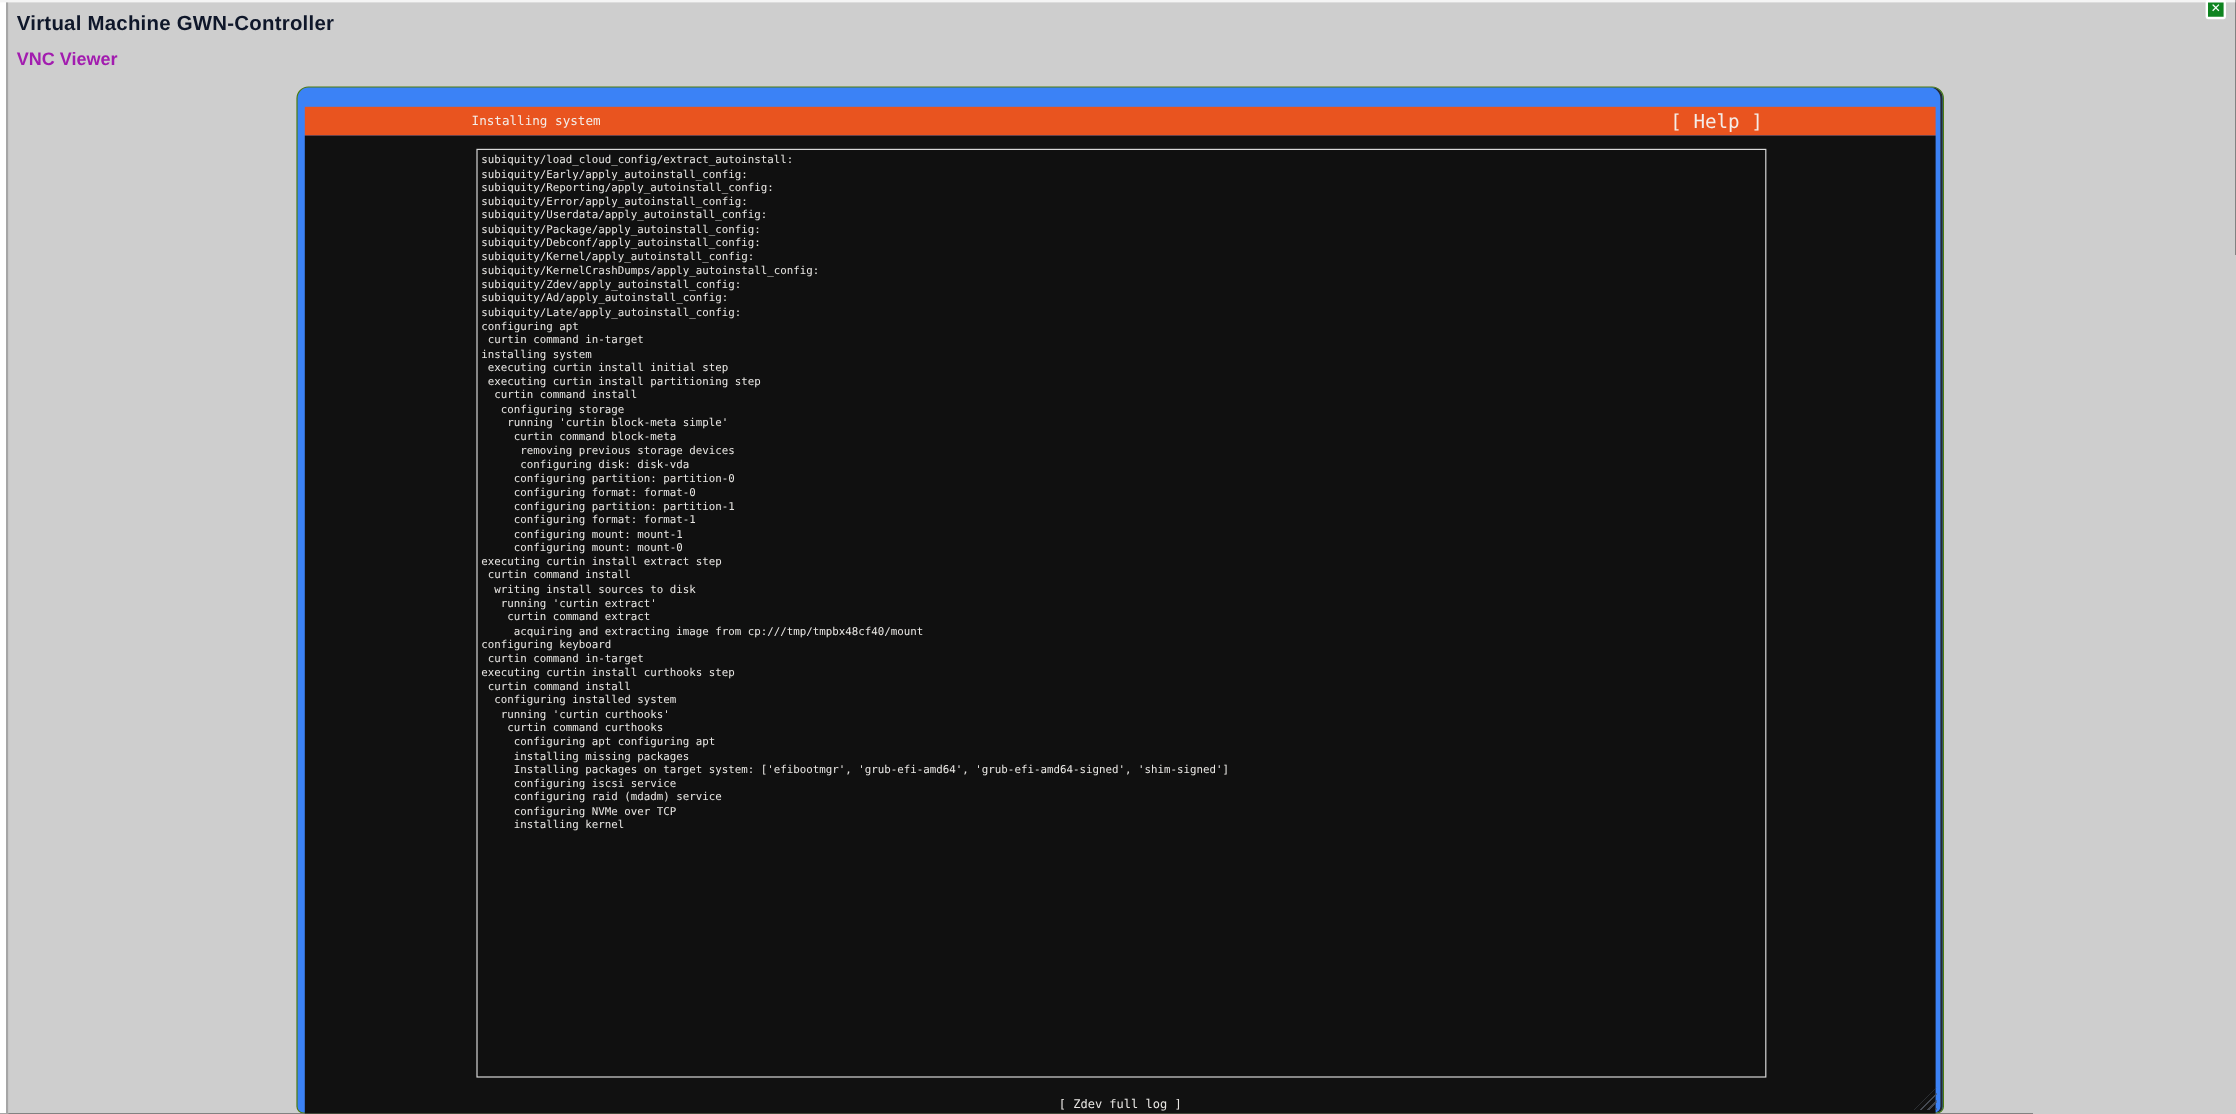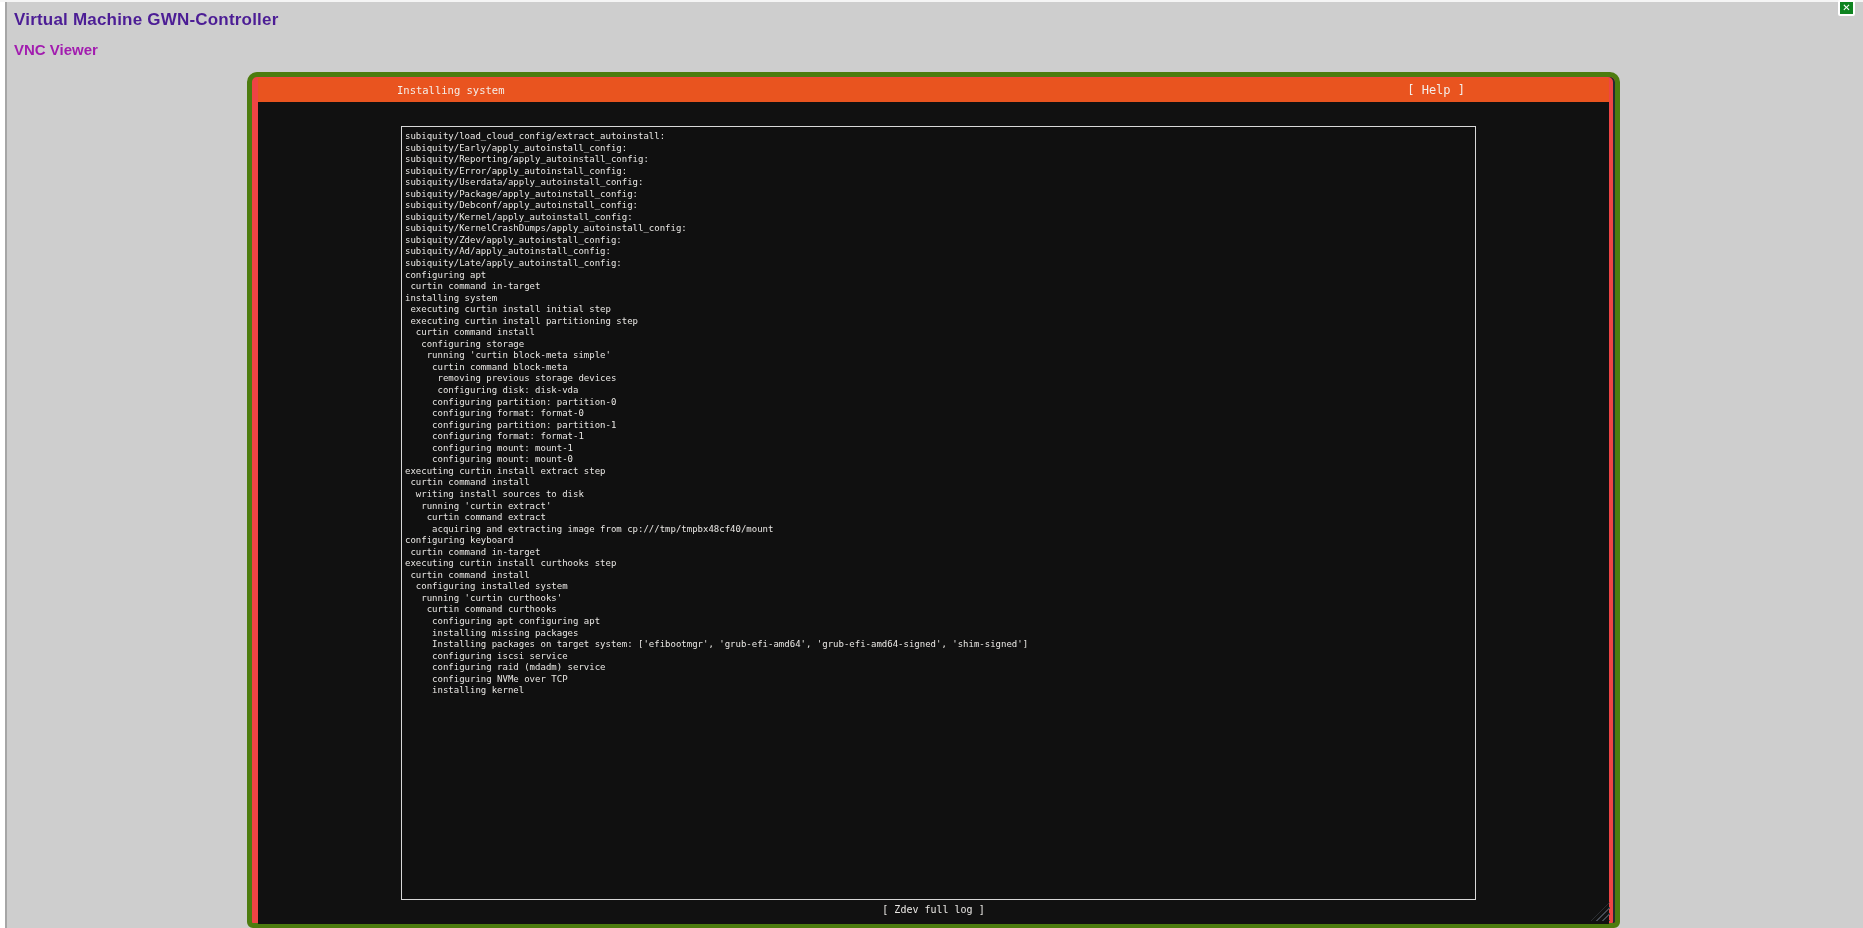--- a/index.html
+++ b/index.html
@@ -12,65 +12,65 @@
   .left-strip {
     position: absolute; left: 0; top: 0; bottom: 0; width: 7px;
     background: #ffffff; border-right: 2px solid #a6a6a6;
   }
   .top-strip {
     position: absolute; left: 0; top: 0; right: 0; height: 2px;
     background: #f5f5f5;
   }
   .page-header { position: absolute; left: 14px; top: 10px; }
   .page-title {
-    font-size: 17px; font-weight: 700; color: #4c1d95; letter-spacing: 0.2px;
+    font-size: 17px; font-weight: 700; color: #0f172a; letter-spacing: 0.2px;
   }
   .page-subtitle {
     margin-top: 11px; font-size: 15px; font-weight: 700; color: #a21caf;
   }
   .close-btn {
     position: absolute; top: 0; right: 8px;
     width: 17px; height: 16px;
     background: #0e8420; border: 2px solid #ffffff; border-radius: 2px;
     display: flex; align-items: center; justify-content: center;
     cursor: pointer;
   }
   .close-btn .x-glyph {
     color: #ffffff; font-size: 10px; font-weight: 700; line-height: 1;
     font-family: "DejaVu Sans", sans-serif;
   }
   .vnc-window {
     position: absolute; left: 247px; top: 72px;
     width: 1373px; height: 856px;
-    background: #ef4444;
-    border: 5px solid #4d7c0f;
+    background: #3b82f6;
+    border: 1px solid #4d7c0f;
     border-radius: 10px 10px 6px 6px;
-    padding: 1px 6px 0 6px;
+    padding: 16px 6px 0 6px;
     box-shadow: inset -2px 0 0 #262a31;
   }
   .vnc-titlebar {
     position: relative; height: 24px; width: 100%;
     background: #e9541f;
   }
   .vnc-titlebar .tb-title {
     position: absolute; left: 139px; top: 50%; transform: translateY(-50%);
     color: #f4ede8; font-family: "DejaVu Sans Mono", monospace; font-size: 10.5px;
     white-space: pre;
   }
   .vnc-titlebar .tb-help {
     position: absolute; right: 144px; top: 50%; transform: translateY(-50%);
-    color: #f4ede8; font-family: "DejaVu Sans Mono", monospace; font-size: 12px;
+    color: #f4ede8; font-family: "DejaVu Sans Mono", monospace; font-size: 16px;
     cursor: pointer; white-space: pre;
   }
   .terminal {
     position: relative; width: 100%; height: 822px;
     background: #111111;
   }
   .log-box {
-    position: absolute; left: 143px; top: 24px;
+    position: absolute; left: 143px; top: 11px;
     width: 1075px; height: 774px;
     border: 1px solid #d8d8d8;
     background: #101010;
     overflow: hidden;
   }
   .log-pre {
     margin: 0; padding: 4px 3px;
     font-family: "DejaVu Sans Mono", monospace;
     font-size: 9px; line-height: 11.55px;
     color: #e9e7e4; white-space: pre;

